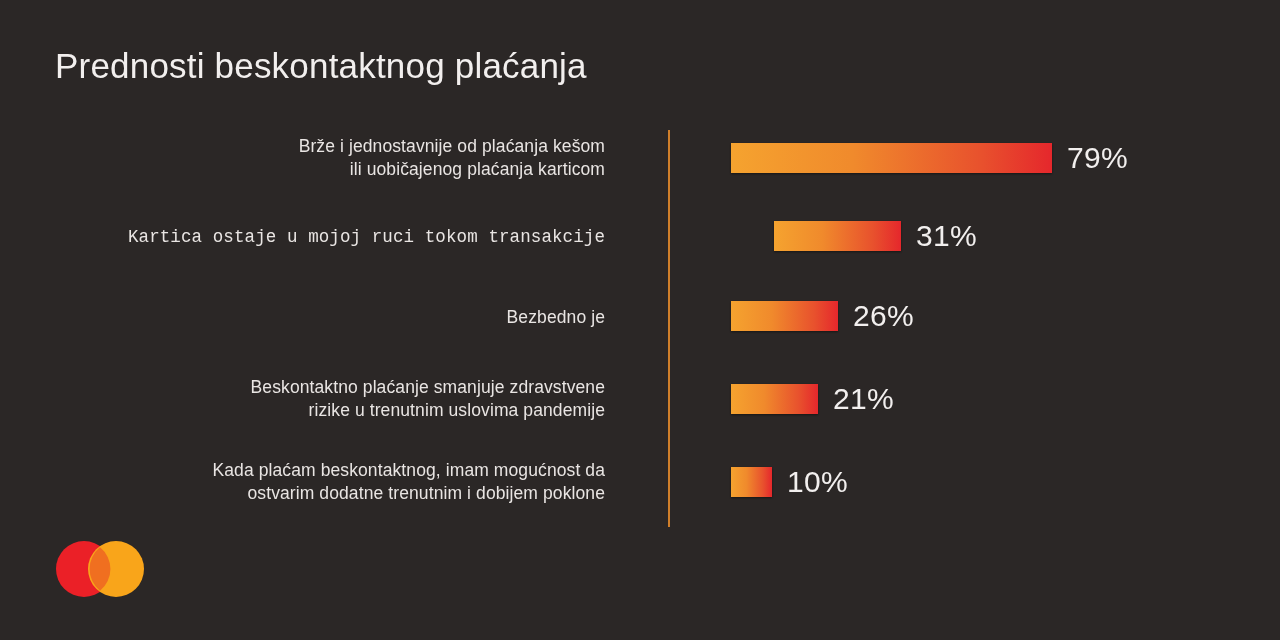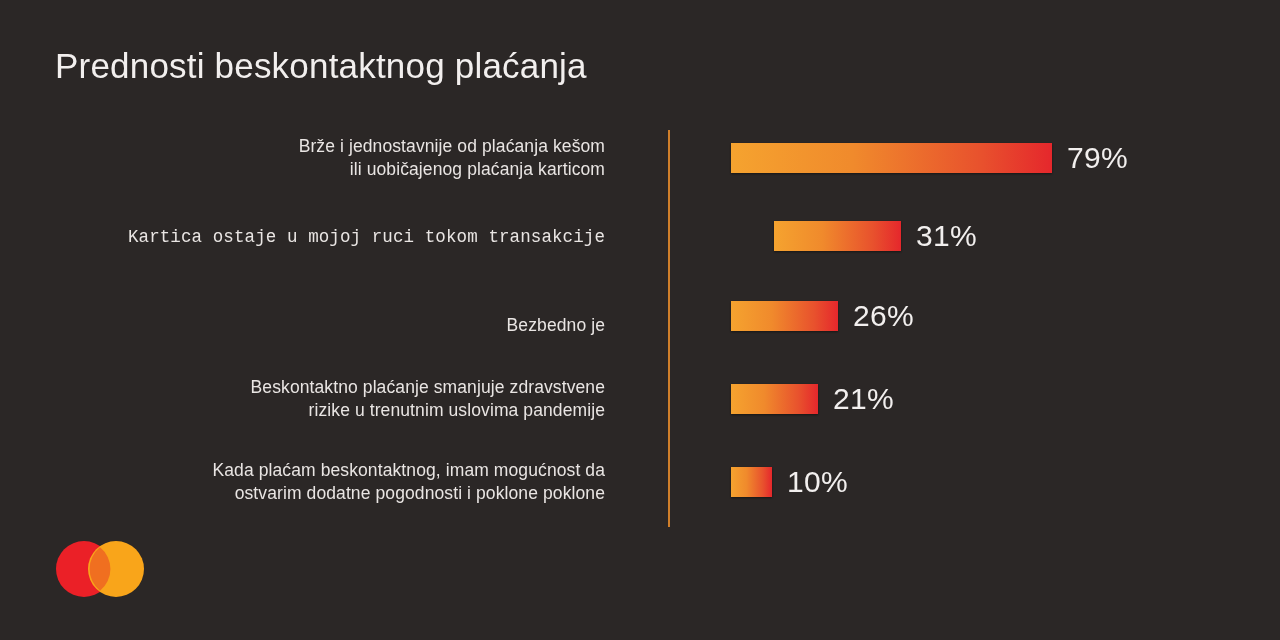--- a/index.html
+++ b/index.html
@@ -121,21 +121,21 @@
         <span>Kartica ostaje u mojoj ruci tokom transakcije</span>
         <span class="l2"></span>
       </div>
       <div class="bar-track" style="top:11px;width:127px;margin-left:43px;">
         <div class="bar" style="width:127px;"></div>
         <div class="bar-value" style="left:142px;">31%</div>
       </div>
     </div>
 
     <div class="row" style="top:160px;">
-      <div class="row-label" style="top:24px;">
+      <div class="row-label" style="top:16px;">
         <span>Bezbedno je</span>
         <span class="l2"></span>
       </div>
       <div class="bar-track" style="top:11px;width:107px;">
         <div class="bar" style="width:107px;"></div>
         <div class="bar-value" style="left:122px;">26%</div>
       </div>
     </div>
 
     <div class="row" style="top:241px;">
@@ -145,21 +145,21 @@
       </div>
       <div class="bar-track" style="top:13px;width:87px;border-radius:11px;">
         <div class="bar" style="width:87px;"></div>
         <div class="bar-value" style="left:102px;">21%</div>
       </div>
     </div>
 
     <div class="row" style="top:324px;">
       <div class="row-label" style="top:5px;">
         <span>Kada plaćam beskontaktnog, imam mogućnost da</span>
-        <span class="l2">ostvarim dodatne pogodnosti i poklone poklone</span>
+        <span class="l2">ostvarim dodatne trenutnim i dobijem poklone</span>
       </div>
       <div class="bar-track" style="top:13px;width:19px;">
         <div class="bar" style="width:41px;"></div>
         <div class="bar-value" style="left:56px;">10%</div>
       </div>
     </div>
 
   </div>
 
   <svg id="brand-logo" viewBox="0 0 88 56">

